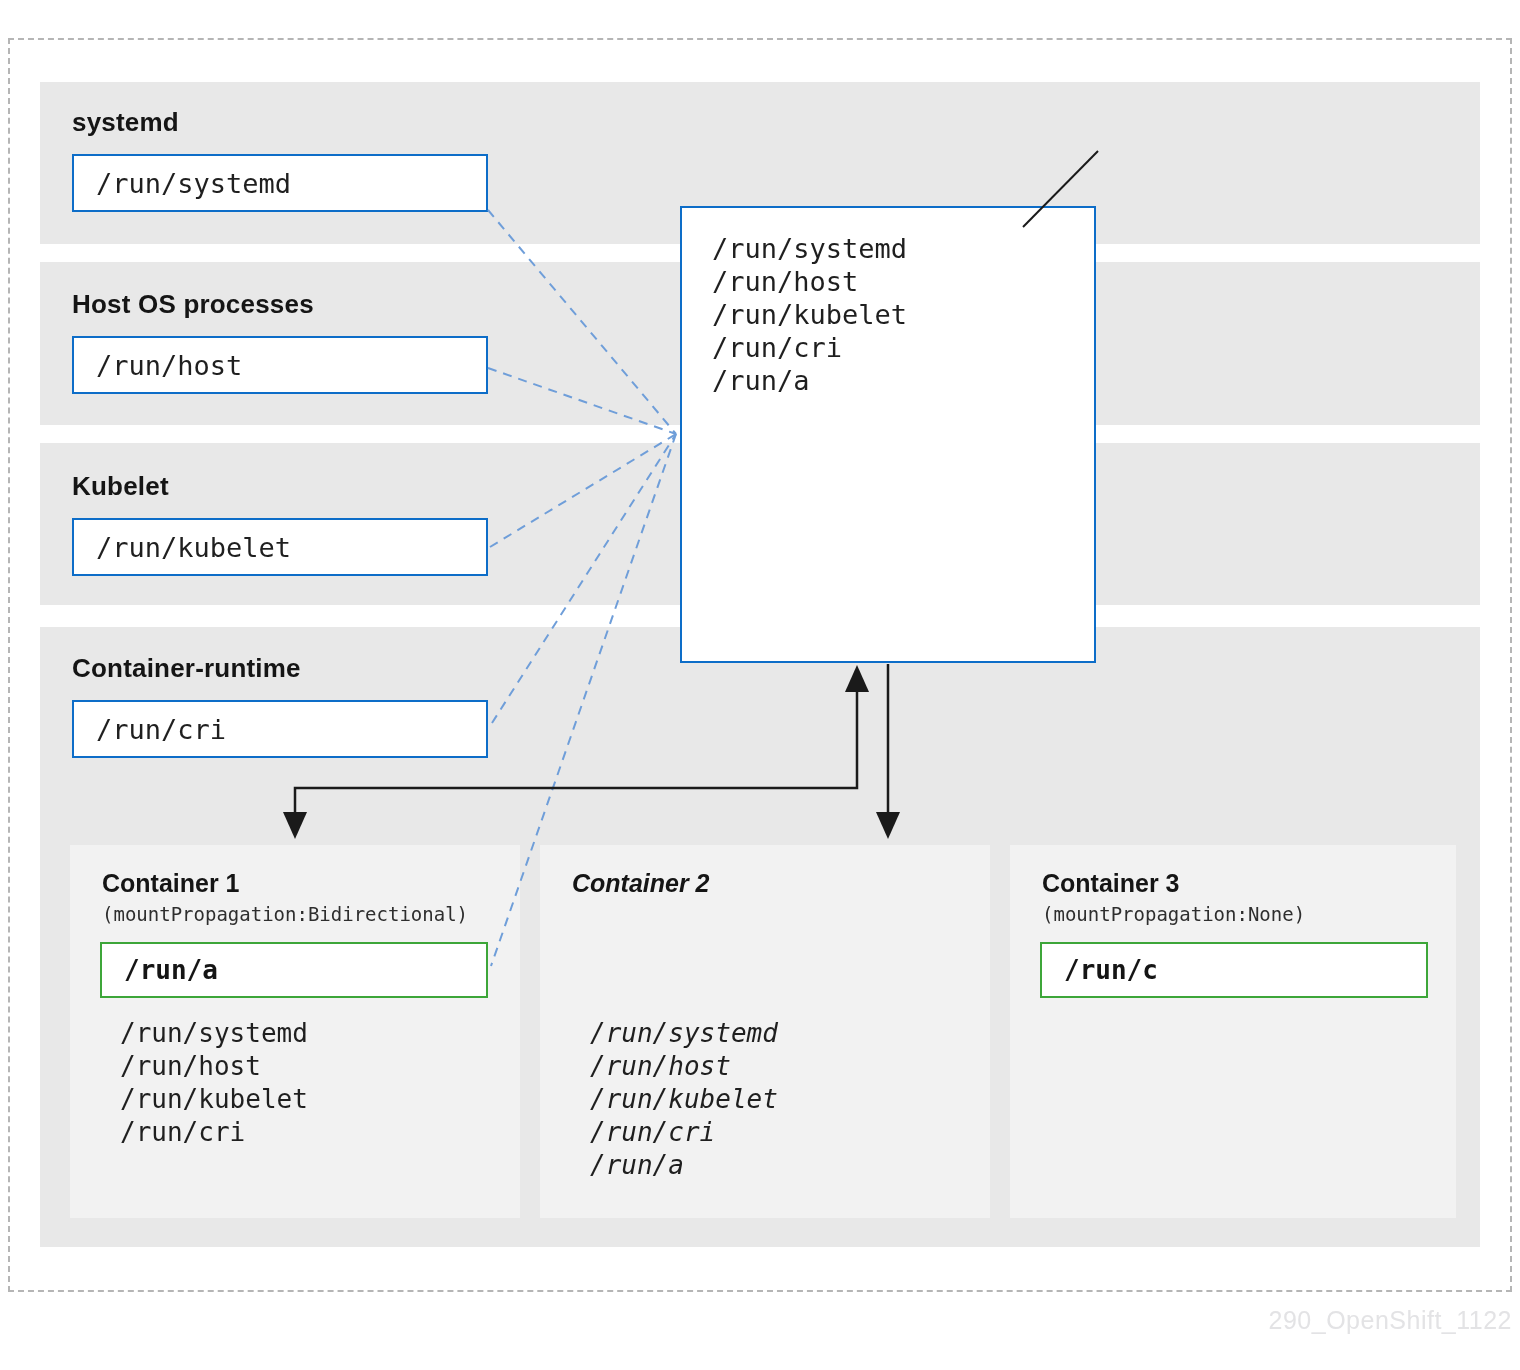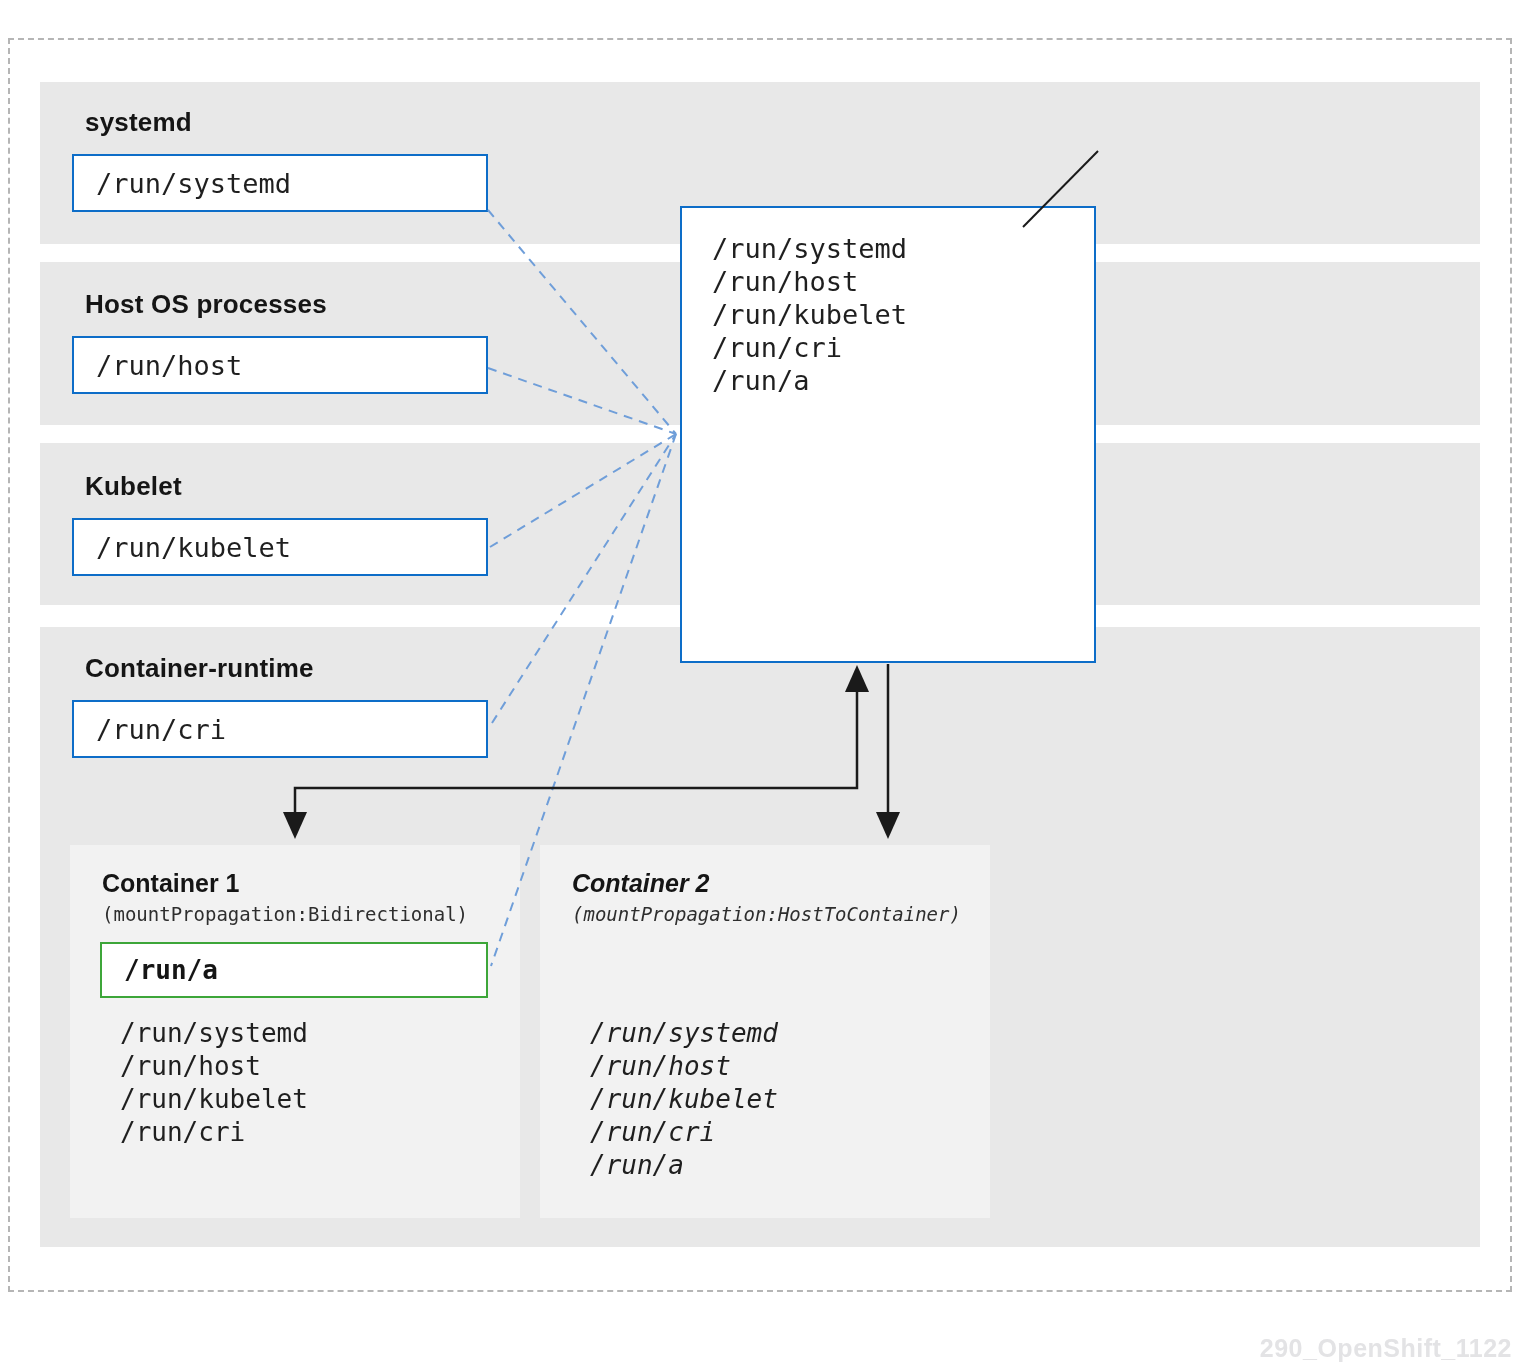--- a/index.html
+++ b/index.html
@@ -16,21 +16,21 @@
   .frame{
     position:absolute; left:8px; top:38px; width:1504px; height:1254px;
     border:2px dashed var(--c-frame_border); z-index:0;
   }
   .band{position:absolute; left:40px; width:1440px; background:var(--c-band); z-index:1;}
   .band-1{top:82px;  height:162px;}
   .band-2{top:262px; height:163px;}
   .band-3{top:443px; height:162px;}
   .band-4{top:627px; height:620px;}
   .section-title{
-    position:absolute; left:85px; font-size:26px; font-weight:700; color:var(--c-text);
+    position:absolute; left:72px; font-size:26px; font-weight:700; color:var(--c-text);
     line-height:28px; z-index:2; letter-spacing:0.2px;
   }
   .mount-box{
     position:absolute; left:72px; width:416px; height:58px; background:#ffffff;
     border:2px solid var(--c-blue_border); display:flex; align-items:center;
     padding-left:22px; z-index:2;
   }
   .mono{font-family:"DejaVu Sans Mono","Liberation Mono",monospace; color:var(--c-mono_text);}
   .mount-box span{font-size:27px;}
   .ns-box{
@@ -54,22 +54,22 @@
   .card-title{position:absolute; left:32px; top:24px; font-size:25px; font-weight:700; color:var(--c-text);}
   .card-prop{position:absolute; left:32px; top:58px; font-size:19px; color:#2e2e2e;}
   .vol-box{
     position:absolute; left:30px; top:97px; width:388px; height:56px; background:#ffffff;
     border:2px solid var(--c-green_border); display:flex; align-items:center; padding-left:22px;
   }
   .vol-box span{font-size:26px; font-weight:700; color:var(--c-text);}
   .card-list{position:absolute; left:50px; top:172px;}
   .card-list .line{font-size:26px; line-height:33px;}
   .watermark{
-    position:absolute; right:8px; top:1306px; font-size:25px; font-weight:700;
-    color:var(--c-watermark); z-index:1; letter-spacing:0.5px;margin-top:28px;
+    position:absolute; right:8px; top:1306px; font-size:25px; font-weight:400;
+    color:var(--c-watermark); z-index:1; letter-spacing:0.5px;
   }
 </style>
 </head>
 <body>
 
 <div class="stage">
 
   <div class="frame"></div>
 
   <div class="band band-1"></div>
@@ -130,25 +130,31 @@
     <div class="card-list">
       <div class="line mono">/run/systemd</div>
       <div class="line mono">/run/host</div>
       <div class="line mono">/run/kubelet</div>
       <div class="line mono">/run/cri</div>
     </div>
   </div>
 
   <div class="card card-2">
     <div class="card-title">Container 2</div>
-    <div class="card-prop mono">(mountPropagation:HostToContainer)</div>
     <div class="card-list">
       <div class="line mono">/run/systemd</div>
       <div class="line mono">/run/host</div>
       <div class="line mono">/run/kubelet</div>
       <div class="line mono">/run/cri</div>
       <div class="line mono">/run/a</div>
     </div>
   </div>
 
+  <div class="card card-3">
+    <div class="card-title">Container 3</div>
+    <div class="card-prop mono">(mountPropagation:None)</div>
+    <div class="vol-box">
+      <span class="mono">/run/c</span>
+    </div>
+  </div>
 
   <div class="watermark">290_OpenShift_1122</div>
 </div>
 
 </body></html>

